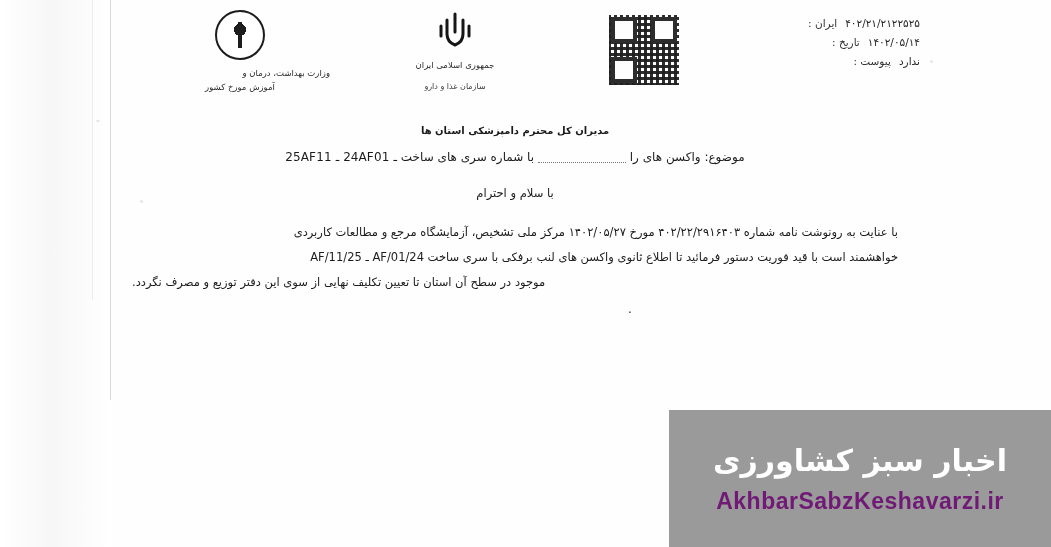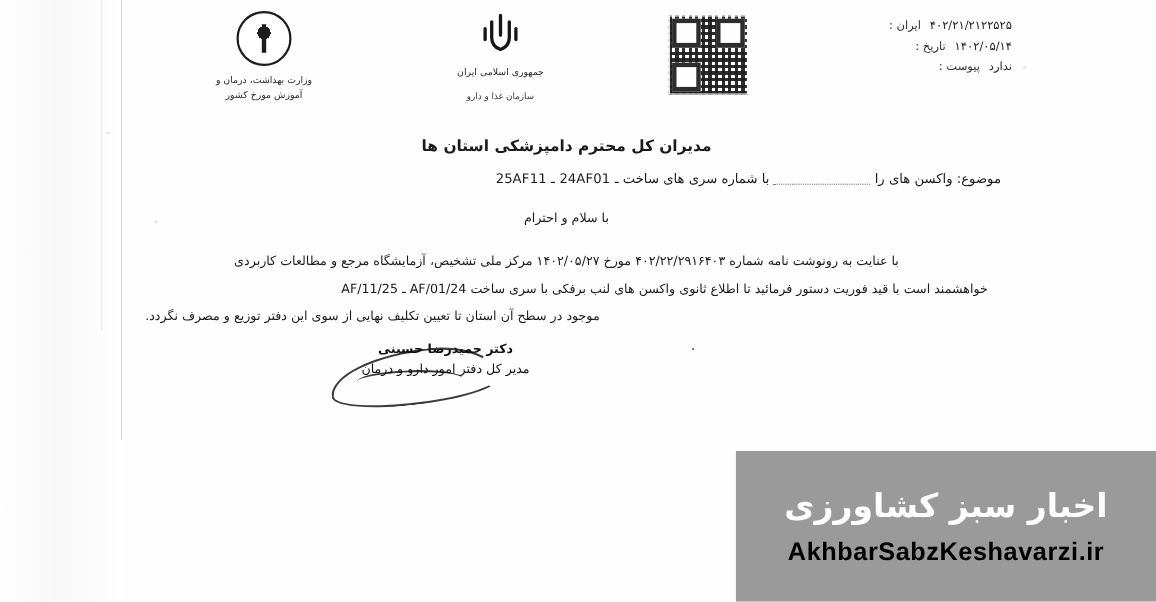--- a/index.html
+++ b/index.html
@@ -167,46 +167,47 @@
       linear-gradient(#1c1c1c, #1c1c1c);
     background-size: 100% 100%, 4px 26px;
     background-repeat: no-repeat;
     background-position: center top, center bottom;
   }
   #org-logo-block .org-line1 {
     font-size: 8.5px;
     color: #2a2a2a;
     margin-top: 8px;
     letter-spacing: .3px;
+    text-align: right;
   }
   #org-logo-block .org-line2 {
     font-size: 8.5px;
     color: #2a2a2a;
     margin-top: 4px;
     letter-spacing: .3px;
   }
 
   
   #letter-body {
     position: absolute;
     left: 120px;
     top: 125px;
     width: 790px;
     direction: rtl;
     color: #1b1b1b;
   }
   .addressee {
     text-align: center;
-    font-size: 14px;
+    font-size: 10px;
     font-weight: bold;
     margin-bottom: 14px;
     letter-spacing: .2px;
   }
   .subject-line {
-    text-align: right;
+    text-align: center;
     font-size: 12px;
     margin-bottom: 22px;
     letter-spacing: .2px;
   }
   .subject-line .redacted {
     display: inline-block;
     width: 88px;
     border-bottom: 1px dotted #777;
     color: #bdbdbd;
     filter: blur(.7px);
@@ -220,21 +221,21 @@
   .para {
     font-size: 11.5px;
     line-height: 25px;
     text-align: justify;
     padding: 0 12px;
   }
   .para-line {
     display: block;
     white-space: nowrap;
   }
-  .para-line.l1 { text-align: center; }
+  .para-line.l1 { }
   .para-line.l2 { text-align: right; }
   .para-line.l3 { text-align: left; }
   .period-mark {
     display: block;
     text-align: center;
     font-size: 12px;
     margin-top: 2px;
     margin-right: -230px;
   }
 
@@ -300,21 +301,21 @@
   #brand-fa {
     font-size: 30px;
     font-weight: bold;
     color: #ffffff;
     letter-spacing: 1px;
     direction: rtl;
   }
   #brand-en {
     font-size: 23px;
     font-weight: bold;
-    color: #000000;
+    color: #701a75;
     letter-spacing: .5px;
     font-family: "Liberation Sans", sans-serif;
   }
 
   
   .speckle {
     position: absolute;
     background: #cfcfcf;
     border-radius: 50%;
     opacity: .5;
@@ -386,24 +387,19 @@
 
     <div class="para">
       <span class="para-line l1">با عنایت به رونوشت نامه شماره ۴۰۲/۲۲/۲۹۱۶۴۰۳ مورخ ۱۴۰۲/۰۵/۲۷ مرکز ملی تشخیص، آزمایشگاه مرجع و مطالعات کاربردی</span>
       <span class="para-line l2">خواهشمند است با قید فوریت دستور فرمائید تا اطلاع ثانوی واکسن های لنب برفکی با سری ساخت 24/AF/01 ـ 25/AF/11</span>
       <span class="para-line l3">موجود در سطح آن استان تا تعیین تکلیف نهایی از سوی این دفتر توزیع و مصرف نگردد.</span>
       <span class="period-mark">.</span>
     </div>
 
   </div>
 
-  <div id="signature-block">
-    <div id="signature-scribble"></div>
-    <div id="signer-name">دکتر حمیدرضا حسینی</div>
-    <div id="signer-title">مدیر کل دفتر امور دارو و درمان</div>
-  </div>
 
   <div id="brand-overlay">
     <div id="brand-fa">اخبار سبز کشاورزی</div>
     <div id="brand-en">AkhbarSabzKeshavarzi.ir</div>
   </div>
 
 </div>
 
 </body></html>

